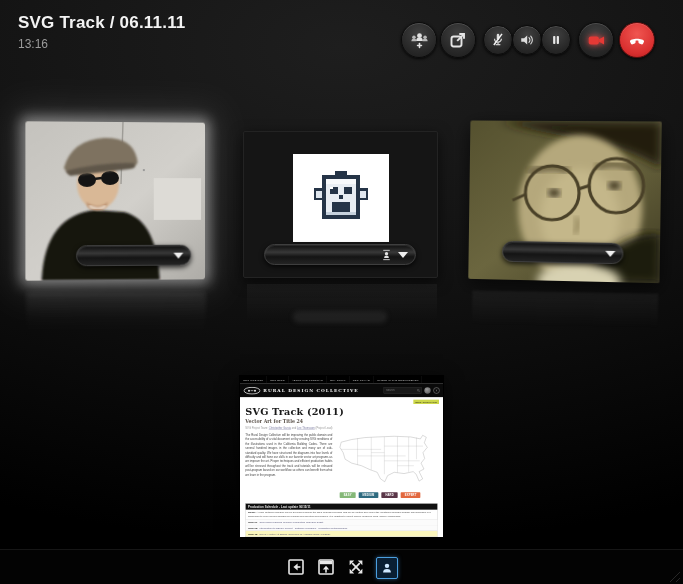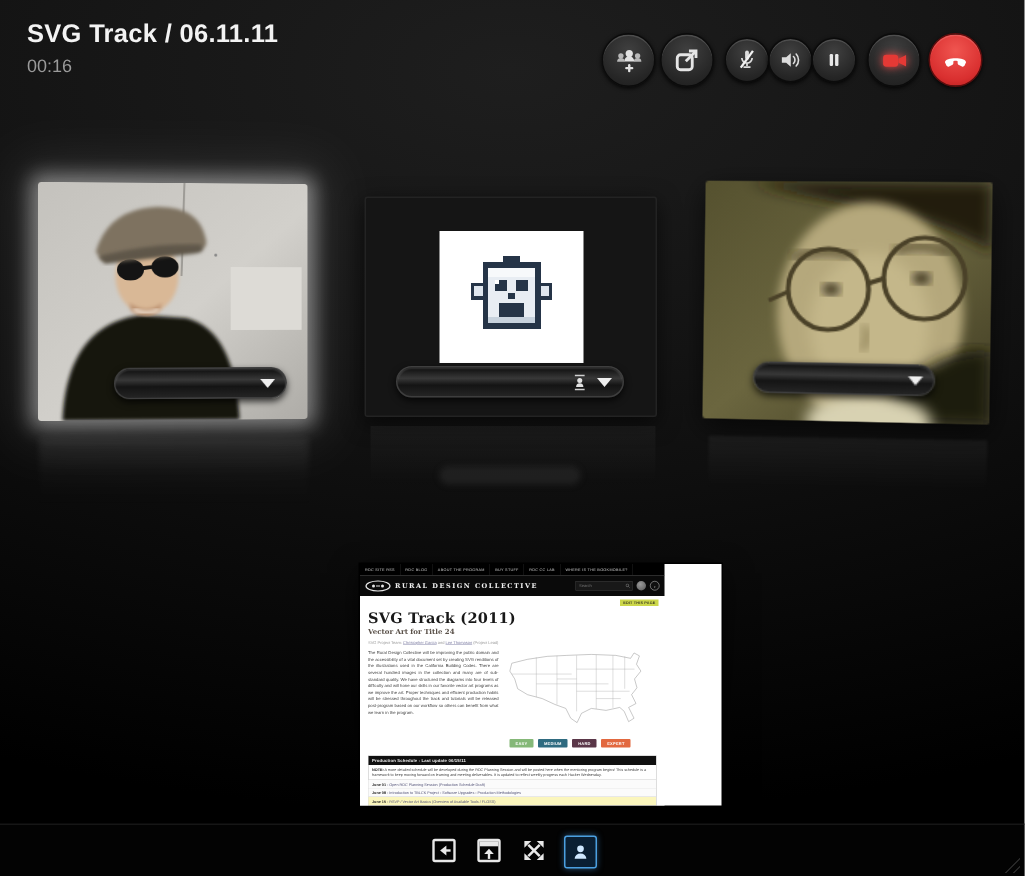--- a/index.html
+++ b/index.html
@@ -33,21 +33,21 @@
   .pill1{left:50px;bottom:14px;width:116px;}
   .pill2{left:20px;bottom:12px;width:152px;}
   .pill3{left:34px;bottom:18px;width:122px;}
   
   .refl{position:absolute;pointer-events:none;}
   .refl1{left:26px;top:292px;width:180px;height:46px;background:linear-gradient(to bottom,rgba(255,255,255,.08),rgba(255,255,255,.015) 55%,transparent);filter:blur(2px);}
   .refl2{left:247px;top:284px;width:190px;height:48px;background:linear-gradient(to bottom,rgba(255,255,255,.045),transparent 85%);}
   .refl2p{left:293px;top:311px;width:94px;height:12px;border-radius:7px;background:rgba(45,45,45,.55);filter:blur(2px);}
   .refl3{left:472px;top:292px;width:186px;height:44px;background:linear-gradient(to bottom,rgba(255,255,255,.05),transparent 80%);transform:rotate(1deg);filter:blur(1px);}
   
-  .doc{position:absolute;left:240px;top:376px;width:241px;height:161px;overflow:hidden;background:#fff;
+  .doc{position:absolute;left:240px;top:376px;width:203px;height:161px;overflow:hidden;background:#fff;
     box-shadow:0 0 0 1px #000, 0 5px 18px rgba(0,0,0,.75);}
   .doc-inner{width:609px;height:483px;transform:scale(.33334);transform-origin:0 0;}
   .site-nav{height:22px;background:#000;display:flex;align-items:stretch;border-bottom:1px solid #1c1c1c;}
   .site-nav a{display:flex;align-items:center;padding:0 10px;border-right:1px solid #222;color:#c9c9c9;font-size:7.5px;letter-spacing:.6px;text-transform:uppercase;text-decoration:none;white-space:nowrap;}
   .brand-row{height:41px;background:#0a0a0a;display:flex;align-items:center;padding:0 10px;gap:8px;}
   .brand{font-family:"DejaVu Serif", serif;font-weight:bold;color:#f1f1f1;font-size:13px;letter-spacing:3px;white-space:nowrap;}
   .search{margin-left:auto;display:flex;align-items:center;background:#181818;border:1px solid #3d3d3d;height:17px;width:104px;padding:0 4px;gap:3px;}
   .search input{flex:1;background:transparent;border:0;outline:0;color:#999;font-size:8px;font-family:"Liberation Sans",sans-serif;width:70px;}
   .hcircle{width:19px;height:19px;border-radius:50%;}
   .hc1{background:radial-gradient(circle at 40% 35%, #9a9a9a, #555);}
@@ -77,21 +77,21 @@
   .bicon{width:20px;height:20px;display:flex;align-items:center;justify-content:center;border-radius:2px;cursor:pointer;}
   .bicon.sel{border:1px solid #4b9fe0;background:#0a1f33;box-shadow:0 0 4px rgba(70,150,220,.5);}
   .grip{position:absolute;right:3px;bottom:2px;width:13px;height:13px;
     background:repeating-linear-gradient(135deg, transparent 0 3px, #2f2f2f 3px 4px);
     clip-path:polygon(100% 0, 100% 100%, 0 100%);opacity:.8;}
 </style>
 </head>
 <body>
 
 <div class="call-title">SVG Track / 06.11.11</div>
-<div class="call-timer">00:16</div>
+<div class="call-timer">13:16</div>
 
 <div class="cbtn lg" style="left:401px;">
   <svg width="21" height="21" viewBox="0 0 20 20">
     <circle cx="10" cy="5.4" r="2.3" fill="#e2e2e2"></circle>
       <path d="M6.8,10.4 a3.2,3.2 0 0 1 6.4,0 z" fill="#e2e2e2"></path>
     <circle cx="4.7" cy="6.9" r="1.7" fill="#b9b9b9"></circle>
       <path d="M2.3,10.6 a2.4,2.4 0 0 1 4.8,0 z" fill="#b9b9b9"></path>
     <circle cx="15.3" cy="6.9" r="1.7" fill="#b9b9b9"></circle>
       <path d="M12.9,10.6 a2.4,2.4 0 0 1 4.8,0 z" fill="#b9b9b9"></path>
     <rect x="9.25" y="12.1" width="1.5" height="5.2" rx=".7" fill="#e2e2e2"></rect>

